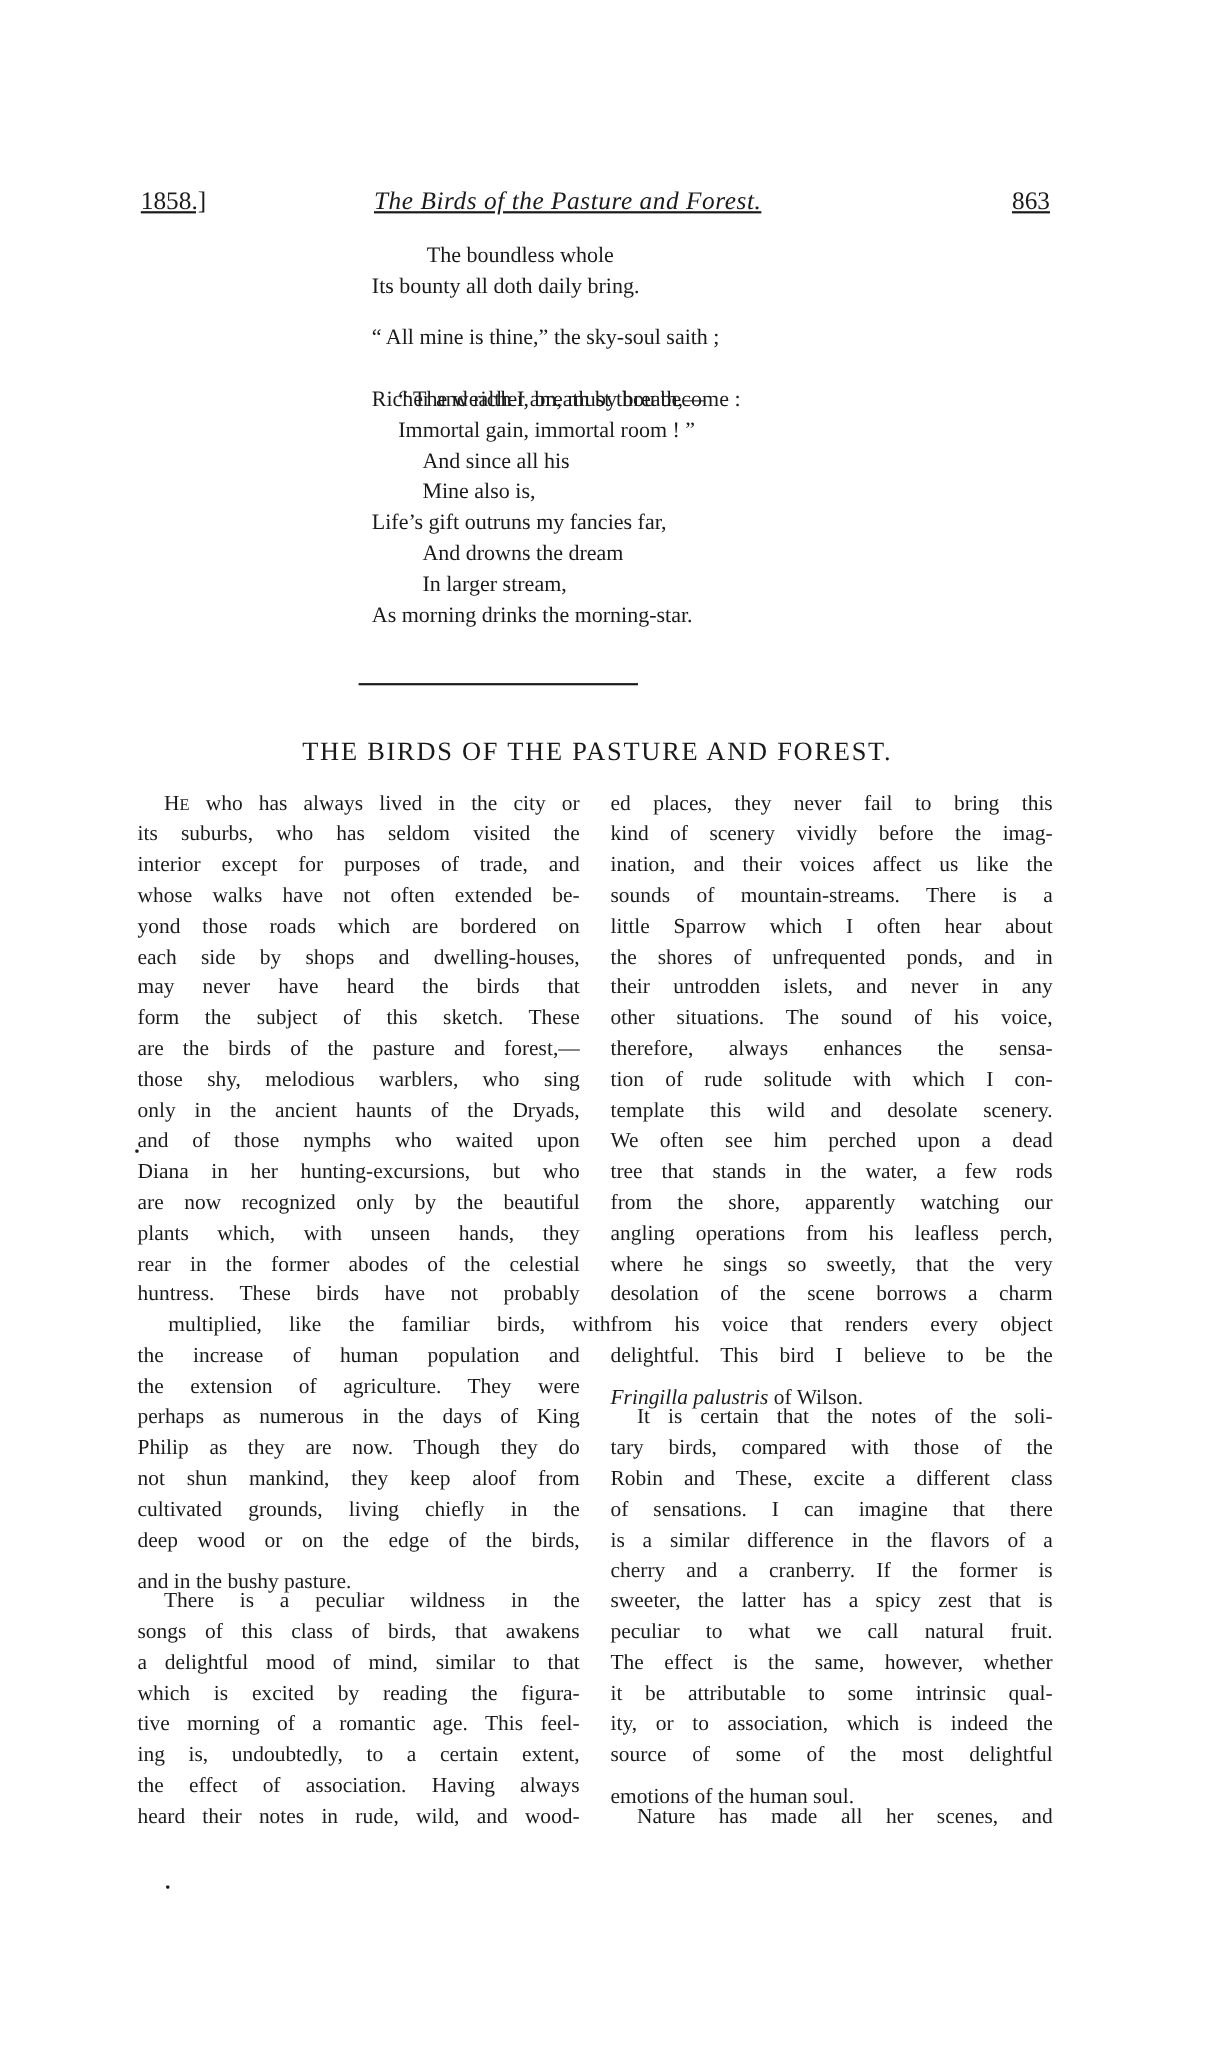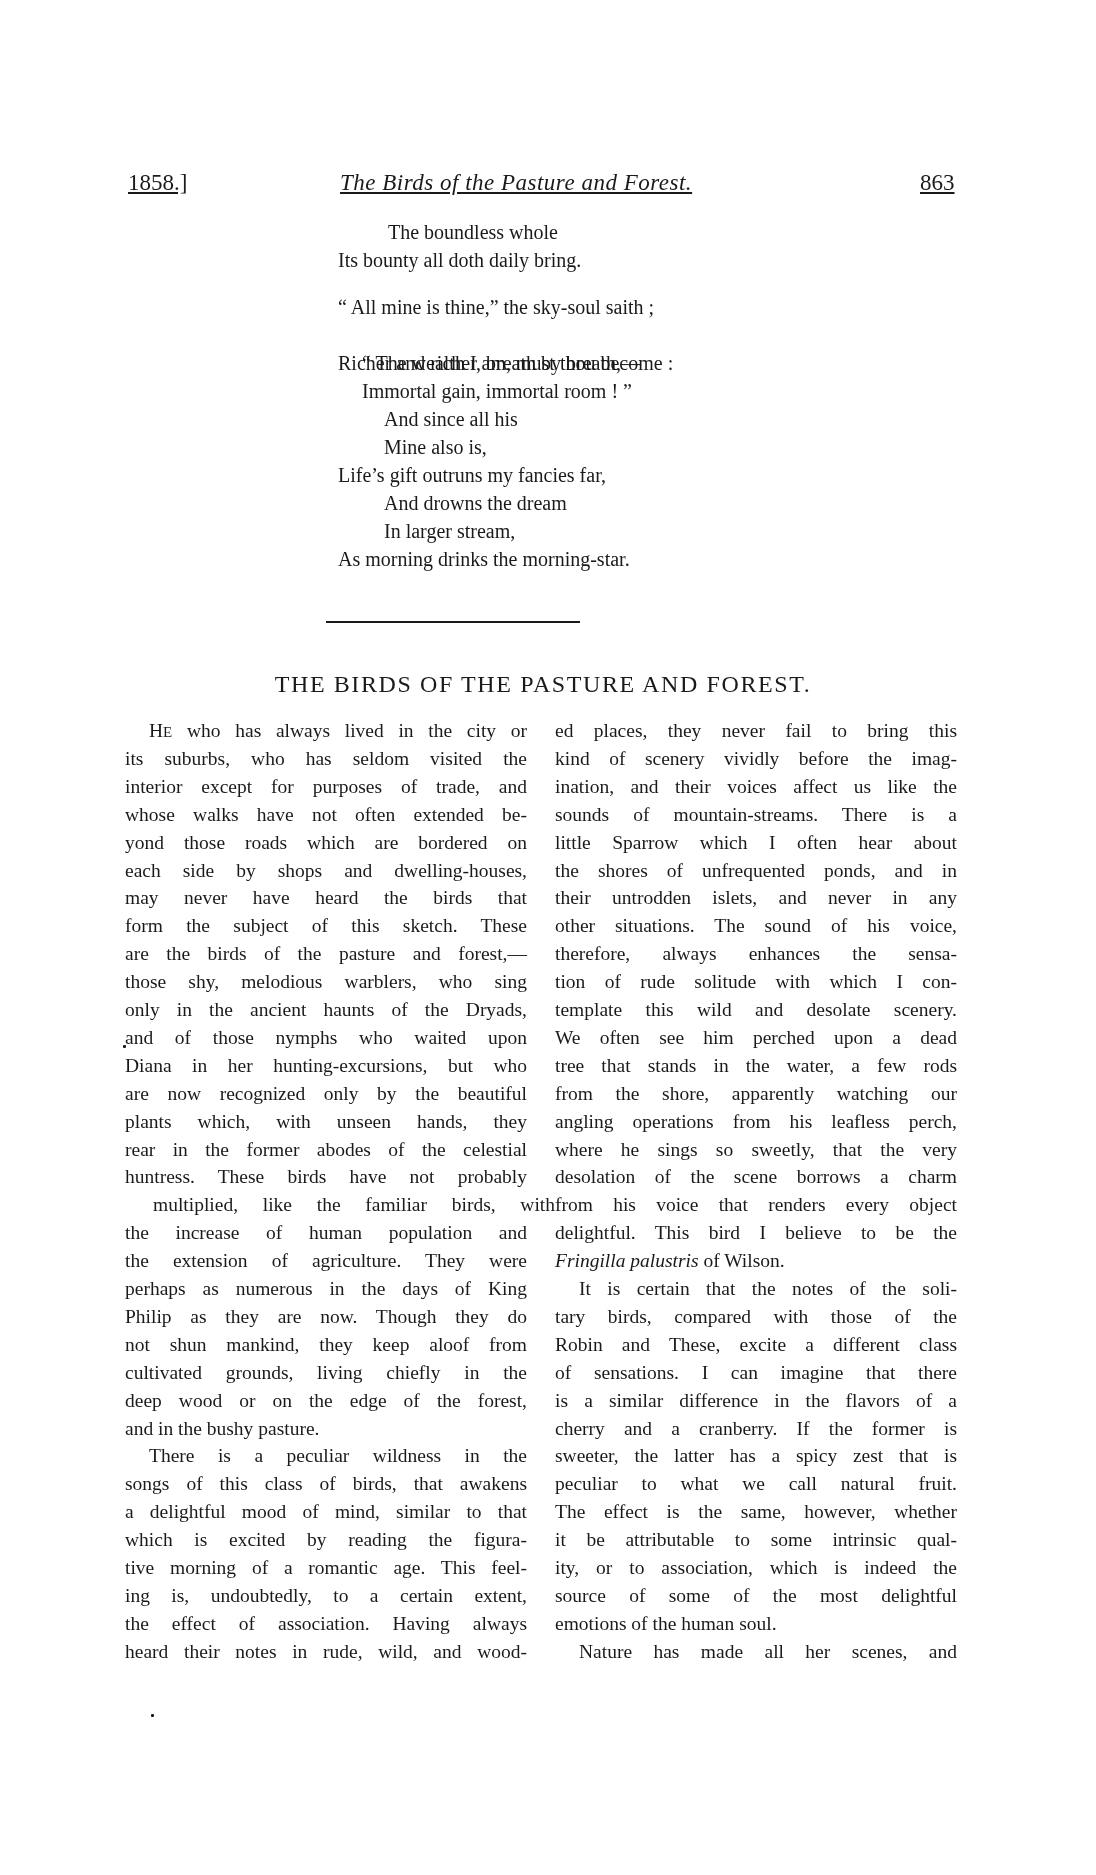--- a/index.html
+++ b/index.html
@@ -18,21 +18,21 @@
   .rule { position: absolute; left: 326px; top: 621px; width: 254px; height: 0; border-top: 2px solid #1a1a1a; }
 
   .article-title { position: absolute; left: 150px; width: 786px; top: 669px; text-align: center;
                    font-size: 24px; line-height: 30px; letter-spacing: 1.6px; white-space: nowrap; }
 
   .col { position: absolute; top: 717px; width: 402px; }
   .col-left { left: 125px; }
   .col-right { left: 555px; }
   .line { position: absolute; left: 0; width: 402px; height: 28px; font-size: 19.5px; line-height: 28px;
           white-space: nowrap; text-align: justify; text-align-last: justify; overflow: visible; }
-  .line.last { text-align-last: left; }
+  .line.last { text-align-last: left; margin-top: 10px; }
   .line.indent { padding-left: 24px; width: 378px; }
   .smallcap { font-size: 15px; }
   .ital { font-style: italic; }
 
   .speck { position: absolute; width: 3px; height: 3px; background: #1a1a1a; border-radius: 1px; }
 </style>
 </head>
 <body>
 
 <div class="page">
@@ -78,21 +78,21 @@
       <div class="line" style="top: 390.6px;">plants which, with unseen hands, they</div>
       <div class="line" style="top: 418.5px;">rear in the former abodes of the celestial</div>
       <div class="line" style="top: 446.4px;">huntress.  These birds have not probably</div>
       <div class="line" style="top: 474.3px; margin-left: 28px;">multiplied, like the familiar birds, with</div>
       <div class="line" style="top: 502.2px;">the increase of human population and</div>
       <div class="line" style="top: 530.1px;">the extension of agriculture.  They were</div>
       <div class="line" style="top: 558px;">perhaps as numerous in the days of King</div>
       <div class="line" style="top: 585.9px;">Philip as they are now.  Though they do</div>
       <div class="line" style="top: 613.8px;">not shun mankind, they keep aloof from</div>
       <div class="line" style="top: 641.7px;">cultivated grounds, living chiefly in the</div>
-      <div class="line" style="top: 669.6px;">deep wood or on the edge of the forest,</div>
+      <div class="line" style="top: 669.6px;">deep wood or on the edge of the birds,</div>
       <div class="line last" style="top: 697.5px;">and in the bushy pasture.</div>
       <div class="line indent" style="top: 725.4px;">There is a peculiar wildness in the</div>
       <div class="line" style="top: 753.3px;">songs of this class of birds, that awakens</div>
       <div class="line" style="top: 781.2px;">a delightful mood of mind, similar to that</div>
       <div class="line" style="top: 809.1px;">which is excited by reading the figura-</div>
       <div class="line" style="top: 837px;">tive morning of a romantic age.  This feel-</div>
       <div class="line" style="top: 864.9px;">ing is, undoubtedly, to a certain extent,</div>
       <div class="line" style="top: 892.8px;">the effect of association.  Having always</div>
       <div class="line" style="top: 920.7px;">heard their notes in rude, wild, and wood-</div>
     </div>

